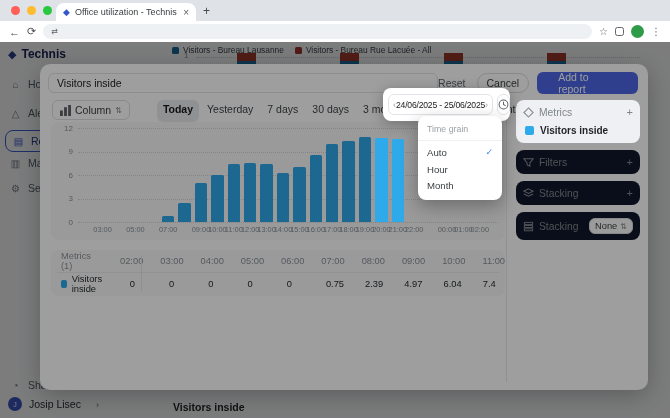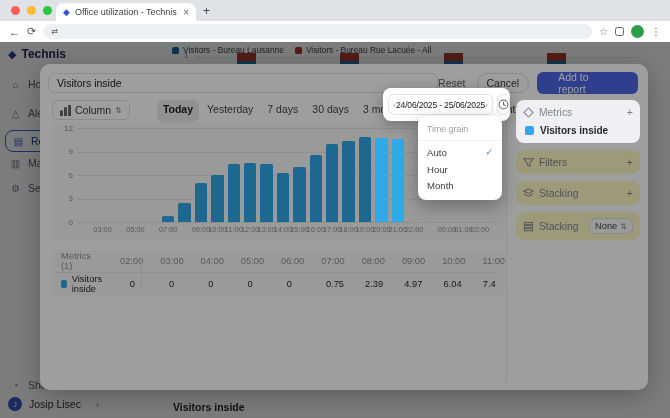--- a/index.html
+++ b/index.html
@@ -79,21 +79,21 @@
   .t-row { position:absolute; left:0; right:0; display:flex; align-items:center;gap:15px; }
   .t-head { top:0; height:22px; color:#8b9196; }
   .t-body { top:22px; height:24px; color:#25282b; }
   .t-c0 { width:90px; padding-left:10px; display:flex; align-items:center; gap:5px; }
   .t-c { width:36.4px; padding-left:2px; }
   .t-vline { position:absolute; left:90px; top:5px; bottom:5px; border-left:1px solid #e4e7ea; }
   .t-hline { position:absolute; left:6px; right:6px; top:22px; border-top:1px solid #e9ebee; }
   .t-sw { width:8px; height:8px; border-radius:2px; }
 
   .right-panel { position:absolute; left:466px; top:30px; bottom:8px; width:134px; border-left:1px solid #e8eaec; padding:6px 0 0 9px; }
-  .p-card { width:124px; background:#fef9c3; border-radius:8px; margin-bottom:7px; padding:6px 7px; }
+  .p-card { width:124px; background:#0f172a; border-radius:8px; margin-bottom:7px; padding:6px 7px; }
   .p-head { display:flex; align-items:center; gap:5px; }
   .p-ic { width:11px; height:11px; color:#878d94; }
   .p-lb { flex:1; font-size:10.3px; color:#80868b; }
   .p-plus { font-size:11px; color:#80868b; }
   .metrics-card { position:relative; z-index:45; background:#eef0f3; }
   .metric-row { display:flex; align-items:center; gap:6px; padding:7px 0 1px 2px; }
   .m-sw { width:9px; height:9px; border-radius:2px; }
   .m-lb { font-size:10px; font-weight:bold; color:#1f2226; }
   .none-btn { display:flex; align-items:center; gap:3px; border:1px solid #d9dcdf; border-radius:6px; background:#fbfbfc; font-size:9.3px; color:#3c4043; padding:2px 5px; }
 

